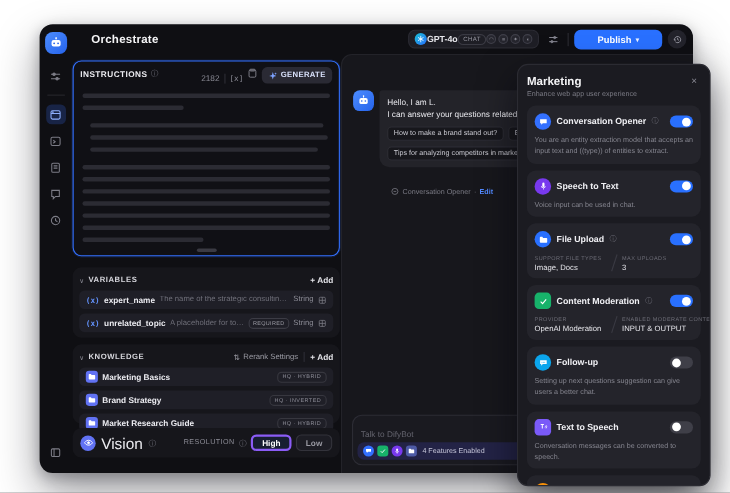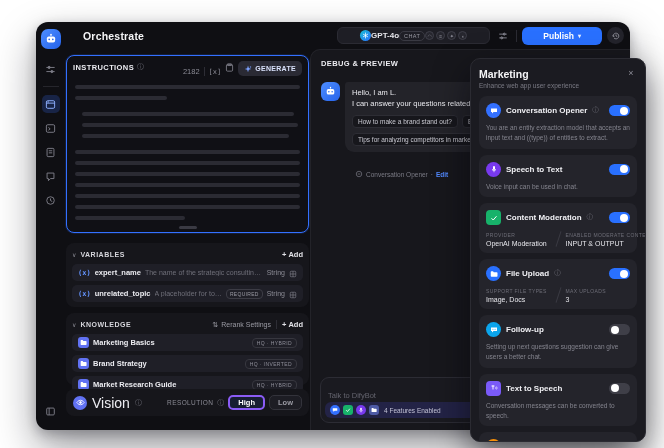--- a/index.html
+++ b/index.html
@@ -23,21 +23,21 @@
   .rail-icon{width:18px;height:18px;display:flex;align-items:center;justify-content:center;margin:3px 0;border-radius:5px;color:#7c7c86;}
   .rail-icon svg{stroke:#7c7c86;fill:none;stroke-width:1.4;}
   .rail-icon.active{background:rgba(59,112,255,.22);}
   .rail-icon.active svg{stroke:#8fb0ff;}
   .rail-div{width:16px;height:1px;background:#26262c;margin:5px 0;}
   .rail-bottom{margin-top:auto;}
   
   .topbar{position:absolute;left:29px;top:0;right:0;height:27px;display:flex;align-items:center;padding:0 6px 0 18px;}
   .app-title{font-size:10.5px;font-weight:bold;color:#f4f4f6;letter-spacing:.2px;}
   .topbar-right{margin-left:auto;display:flex;align-items:center;gap:5px;}
-  .model-pill{display:flex;align-items:center;gap:0;height:17px;background:#1e1e25;border:1px solid #2b2b33;border-radius:6px;padding:0 22px;}
+  .model-pill{display:flex;align-items:center;gap:0;height:17px;background:#1e1e25;border:1px solid #2b2b33;border-radius:6px;padding:0 5px;}
   .model-logo{width:11px;height:11px;border-radius:50%;background:linear-gradient(135deg,#19c0d4,#2970ff);display:flex;align-items:center;justify-content:center;}
   .model-name{font-size:8px;font-weight:bold;color:#e7e7ec;}
   .mode-badge{font-size:5.5px;color:#9a9aa4;border:1px solid #3a3a43;border-radius:7px;padding:1px 4px;letter-spacing:.4px;}
   .caps{display:flex;gap:2px;}
   .cap{width:9px;height:9px;border-radius:50%;border:1px solid #3f3f49;background:#26262e;display:flex;align-items:center;justify-content:center;font-size:5px;color:#8e8e99;}
   .tune-btn{width:16px;height:16px;display:flex;align-items:center;justify-content:center;}
   .tb-sep{width:1px;height:12px;background:#2b2b33;}
   .publish-btn{height:18px;background:#2970ff;border-radius:6px;display:flex;align-items:center;gap:4px;padding:0 21px;color:#fff;font-size:8.5px;font-weight:bold;}
   .publish-caret{font-size:6px;opacity:.9;}
   .hist-btn{width:17px;height:17px;border-radius:50%;background:#23232b;display:flex;align-items:center;justify-content:center;}
@@ -380,21 +380,20 @@
     <span class="info-i">ⓘ</span>
     <div class="vis-right">
       <span class="res-label">RESOLUTION</span>
       <span class="info-i">ⓘ</span>
       <span class="res-btn sel">High</span>
       <span class="res-btn unsel">Low</span>
     </div>
   </div>
 
   <div class="debug">
-    <div class="dbg-title">DEBUG &amp; PREVIEW</div>
 
     <div class="msg">
       <div class="avatar">
         <svg width="11" height="11" viewBox="0 0 16 16">
             <g fill="#fff">
               <rect x="7.3" y="1.5" width="1.4" height="2.5" rx=".7"></rect>
               <rect x="2.5" y="4.5" width="11" height="8" rx="2.5"></rect>
               <circle cx="8" cy="2" r="1"></circle>
             </g>
             <g fill="#2563eb">
@@ -492,66 +491,66 @@
       <span class="fname">Speech to Text</span>
       <span class="toggle on">
           <span class="knob"></span>
         </span>
     </div>
     <div class="fdesc">Voice input can be used in chat.</div>
   </div>
 
   <div class="fcard">
     <div class="fhead">
+      <span class="ficon" style="background: rgb(41, 112, 255);">
+          <svg width="8" height="8" viewBox="0 0 16 16" fill="#fff">
+            <path d="M1.5 4a1.5 1.5 0 0 1 1.5-1.5h3l1.5 2h6A1.5 1.5 0 0 1 15 6v6a1.5 1.5 0 0 1-1.5 1.5H3A1.5 1.5 0 0 1 1.5 12z"></path>
+          </svg>
+        </span>
+      <span class="fname">File Upload</span>
+      <span class="info-i">ⓘ</span>
+      <span class="toggle on">
+          <span class="knob"></span>
+        </span>
+    </div>
+    <div class="ffields">
+      <div class="fcol">
+        <div class="flabel">SUPPORT FILE TYPES</div>
+        <div class="fvalue">Image, Docs</div>
+      </div>
+      <div class="fslash"></div>
+      <div class="fcol">
+        <div class="flabel">MAX UPLOADS</div>
+        <div class="fvalue">3</div>
+      </div>
+    </div>
+  </div>
+
+  <div class="fcard">
+    <div class="fhead">
       <span class="ficon sq" style="background: rgb(23, 178, 106);">
           <svg width="8" height="8" viewBox="0 0 16 16" fill="none" stroke="#fff" stroke-width="2">
             <polyline points="3,8.5 6.5,12 13,4.5"></polyline>
           </svg>
         </span>
       <span class="fname">Content Moderation</span>
       <span class="info-i">ⓘ</span>
       <span class="toggle on">
           <span class="knob"></span>
         </span>
     </div>
     <div class="ffields">
       <div class="fcol">
         <div class="flabel">PROVIDER</div>
         <div class="fvalue">OpenAI Moderation</div>
       </div>
       <div class="fslash"></div>
       <div class="fcol">
         <div class="flabel">ENABLED MODERATE CONTENT</div>
         <div class="fvalue">INPUT &amp; OUTPUT</div>
-      </div>
-    </div>
-  </div>
-
-  <div class="fcard">
-    <div class="fhead">
-      <span class="ficon" style="background: rgb(41, 112, 255);">
-          <svg width="8" height="8" viewBox="0 0 16 16" fill="#fff">
-            <path d="M1.5 4a1.5 1.5 0 0 1 1.5-1.5h3l1.5 2h6A1.5 1.5 0 0 1 15 6v6a1.5 1.5 0 0 1-1.5 1.5H3A1.5 1.5 0 0 1 1.5 12z"></path>
-          </svg>
-        </span>
-      <span class="fname">File Upload</span>
-      <span class="info-i">ⓘ</span>
-      <span class="toggle on">
-          <span class="knob"></span>
-        </span>
-    </div>
-    <div class="ffields">
-      <div class="fcol">
-        <div class="flabel">SUPPORT FILE TYPES</div>
-        <div class="fvalue">Image, Docs</div>
-      </div>
-      <div class="fslash"></div>
-      <div class="fcol">
-        <div class="flabel">MAX UPLOADS</div>
-        <div class="fvalue">3</div>
       </div>
     </div>
   </div>
 
   <div class="fcard">
     <div class="fhead">
       <span class="ficon" style="background: rgb(11, 165, 236);">
           <svg width="8" height="8" viewBox="0 0 16 16" fill="#fff">
             <path d="M2 3h12v7H7l-3 3v-3H2z"></path>
             <circle cx="5.5" cy="6.5" r=".9" fill="#0ba5ec"></circle>

